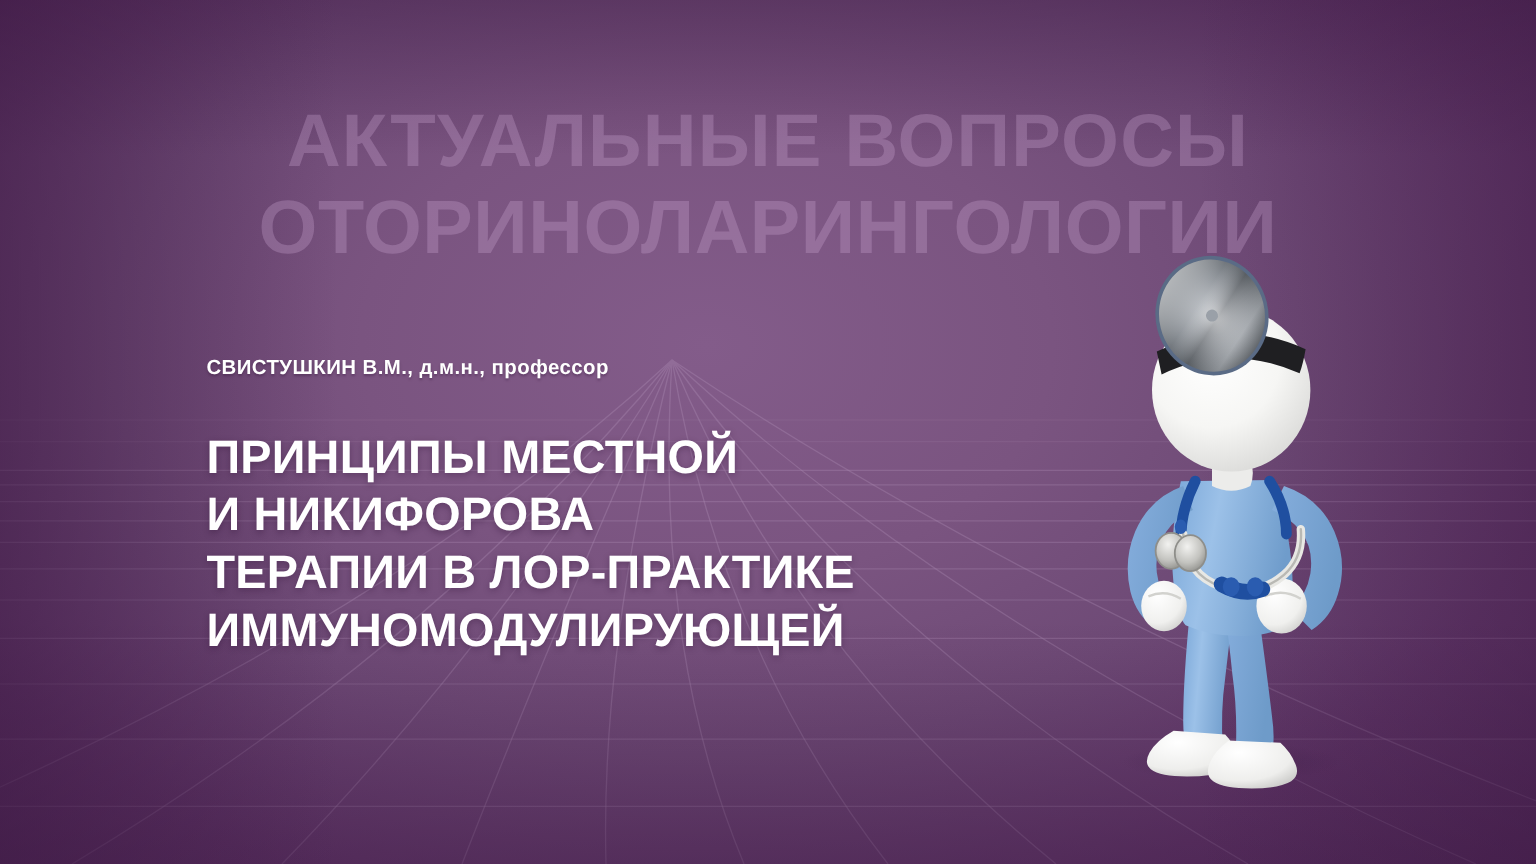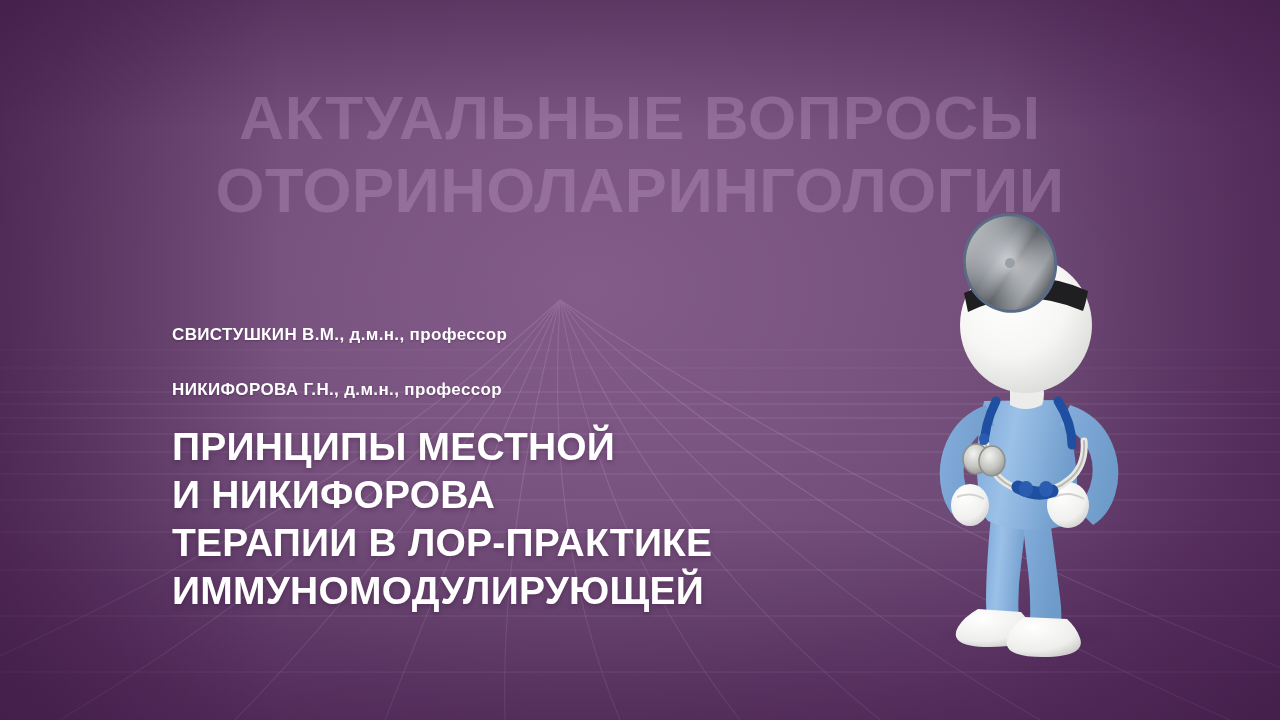--- a/index.html
+++ b/index.html
@@ -71,24 +71,24 @@
     width: 770px;
   }
   .authors {
     color: #ffffff;
     font-weight: 700;
     font-size: 17px;
     letter-spacing: .35px;
     line-height: 27px;
     text-shadow: 0 1px 2px rgba(45,16,52,.35);
   }
-  .authors .author-line { display: block; white-space: nowrap; margin-top: 28px; }
+  .authors .author-line { display: block; white-space: nowrap; }
 
   .title {
-    margin-top: 20px;
+    margin-top: 38px;
     color: #ffffff;
     font-weight: 700;
     font-size: 39px;
     line-height: 48px;
     letter-spacing: .2px;
     text-shadow: 0 2px 5px rgba(45,16,52,.35);
   }
   .title .title-line { display: block; white-space: nowrap; }
 
   
@@ -149,21 +149,20 @@
   <div class="bg-vignette"></div>
 
   <div class="watermark">
     <span class="wm-line l1">АКТУАЛЬНЫЕ ВОПРОСЫ</span>
     <span class="wm-line l2">ОТОРИНОЛАРИНГОЛОГИИ</span>
   </div>
 
   <div class="copy">
     <div class="authors">
       <span class="author-line">СВИСТУШКИН В.М., д.м.н., профессор</span>
-      <span class="author-line">НИКИФОРОВА Г.Н., д.м.н., профессор</span>
     </div>
     <div class="title">
       <span class="title-line">ПРИНЦИПЫ МЕСТНОЙ</span>
       <span class="title-line">И НИКИФОРОВА</span>
       <span class="title-line">ТЕРАПИИ В ЛОР-ПРАКТИКЕ</span>
       <span class="title-line">ИММУНОМОДУЛИРУЮЩЕЙ</span>
     </div>
   </div>
 
   <div class="doctor">

